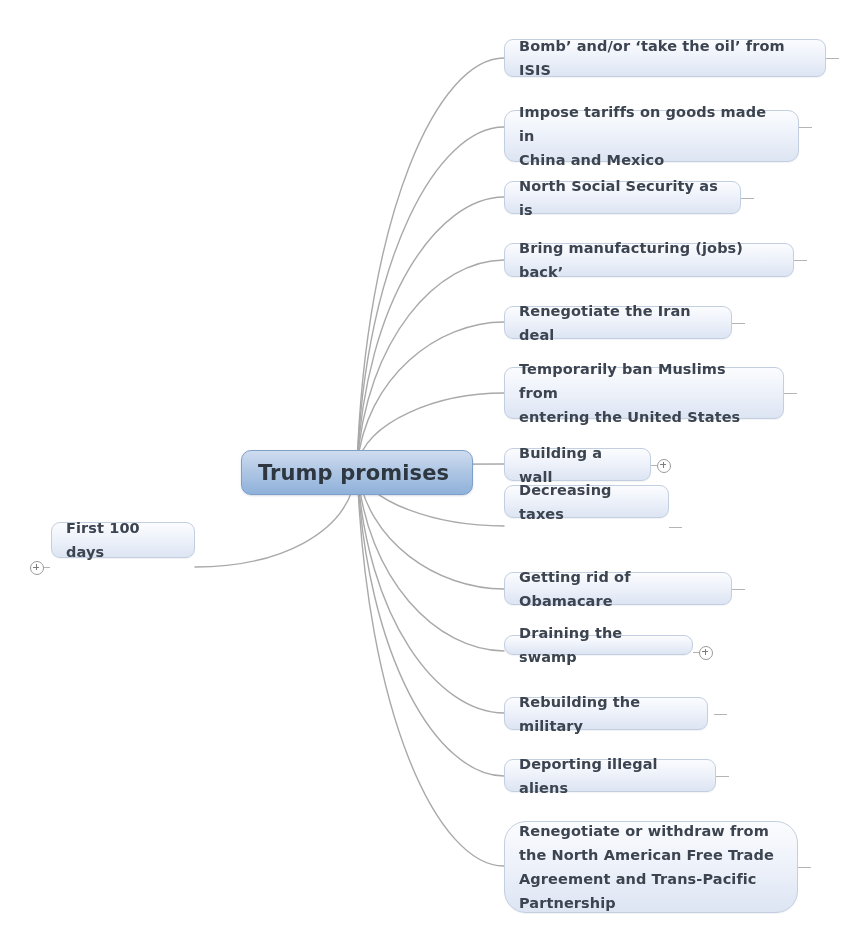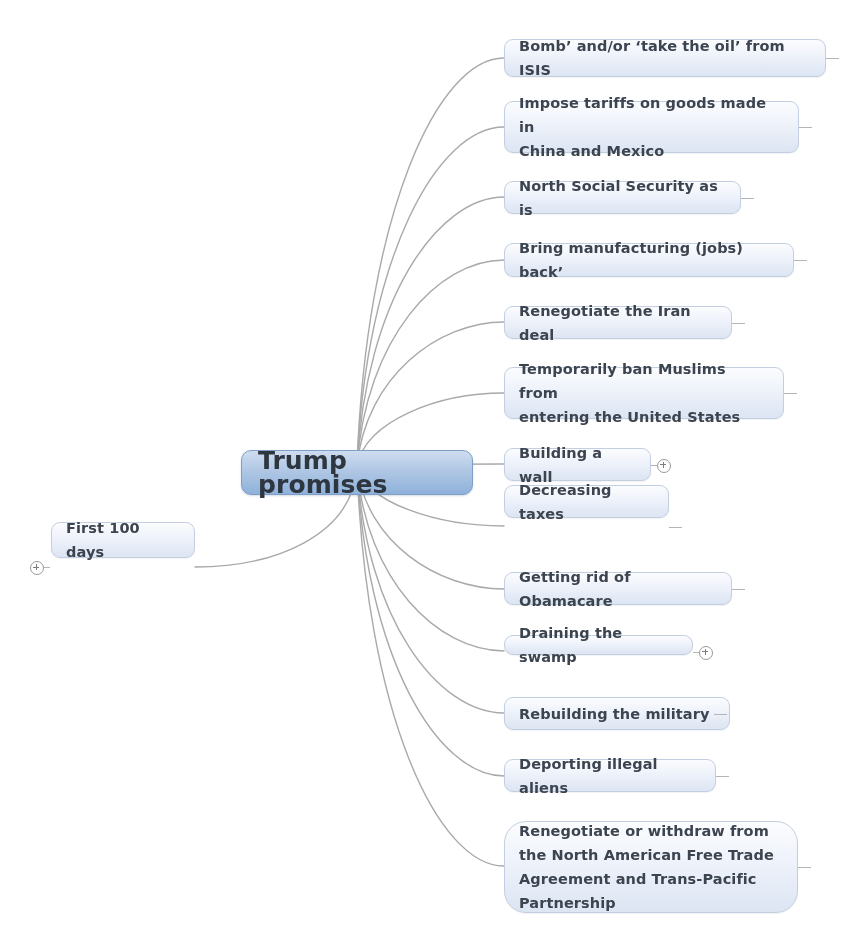--- a/index.html
+++ b/index.html
@@ -40,21 +40,21 @@
     align-items: center;
     padding: 0 14px;
     white-space: pre-line;
     box-shadow: 0 1px 1px rgba(130,140,160,0.10);
   }
   .node.root {
     border: 1px solid #7d9fc8;
     border-radius: 10px;
     background: linear-gradient(to bottom, #cfdcef 0%, #aec6e4 48%, #8fb1da 100%);
     color: #2e3640;
-    font-size: 25px;
+    font-size: 21px;
     padding: 0 16px;
     box-shadow: 0 1px 2px rgba(100,120,150,0.25);
   }
   .stub {
     position: absolute;
     height: 1px;
     background: #b4b4b4;
   }
   .plus {
     position: absolute;
@@ -97,21 +97,21 @@
       <path d="M 357 466 C 365.82 619.14, 437.85 713, 504 713" fill="none" stroke="#a9a9a9" stroke-width="1.4" stroke-linecap="round"></path>
       <path d="M 357 466 C 365.82 658.2, 437.85 776, 504 776" fill="none" stroke="#a9a9a9" stroke-width="1.4" stroke-linecap="round"></path>
       <path d="M 357 466 C 365.82 714, 437.85 866, 504 866" fill="none" stroke="#a9a9a9" stroke-width="1.4" stroke-linecap="round"></path>
       <path d="M 357 466 C 353 536.7, 272.76 567, 195 567" fill="none" stroke="#a9a9a9" stroke-width="1.4" stroke-linecap="round"></path>
     </svg>
 
   <div id="nodes-layer">
       <div class="node root" style="left: 241px; top: 450px; width: 232px; height: 45px;"><span>Trump promises</span></div>
       <div class="node" style="left: 504px; top: 39px; width: 322px; height: 38px;"><span>Bomb’ and/or ‘take the oil’ from ISIS</span></div>
       <div class="stub" style="left: 826px; top: 58px; width: 13px;"></div>
-      <div class="node" style="left: 504px; top: 101px; width: 295px; height: 52px;"><span>Impose tariffs on goods made in
+      <div class="node" style="left: 504px; top: 110px; width: 295px; height: 52px; border-radius: 11px;"><span>Impose tariffs on goods made in
 China and Mexico</span></div>
       <div class="stub" style="left: 799px; top: 127px; width: 13px;"></div>
       <div class="node" style="left: 504px; top: 181px; width: 237px; height: 33px;"><span>North Social Security as is</span></div>
       <div class="stub" style="left: 741px; top: 197.5px; width: 13px;"></div>
       <div class="node" style="left: 504px; top: 243px; width: 290px; height: 34px;"><span>Bring manufacturing (jobs) back’</span></div>
       <div class="stub" style="left: 794px; top: 260px; width: 13px;"></div>
       <div class="node" style="left: 504px; top: 306px; width: 228px; height: 33px;"><span>Renegotiate the Iran deal</span></div>
       <div class="stub" style="left: 732px; top: 322.5px; width: 13px;"></div>
       <div class="node" style="left: 504px; top: 367px; width: 280px; height: 52px;"><span>Temporarily ban Muslims from
 entering the United States</span></div>
@@ -119,21 +119,21 @@
       <div class="node" style="left: 504px; top: 448px; width: 147px; height: 33px;"><span>Building a wall</span></div>
       <div class="stub" style="width: 6px; top: 464.5px; left: 651px;"></div>
       <div class="plus" style="top: 458.5px; left: 657px;"></div>
       <div class="node" style="left: 504px; top: 485px; width: 165px; height: 33px;"><span>Decreasing taxes</span></div>
       <div class="stub" style="left: 669px; top: 526.5px; width: 13px;"></div>
       <div class="node" style="left: 504px; top: 572px; width: 228px; height: 33px;"><span>Getting rid of Obamacare</span></div>
       <div class="stub" style="left: 732px; top: 588.5px; width: 13px;"></div>
       <div class="node" style="left: 504px; top: 635px; width: 189px; height: 20px;"><span>Draining the swamp</span></div>
       <div class="stub" style="width: 6px; top: 651.5px; left: 693px;"></div>
       <div class="plus" style="top: 645.5px; left: 699px;"></div>
-      <div class="node" style="left: 504px; top: 697px; width: 226px; height: 33px;"><span>Rebuilding the military</span></div>
+      <div class="node" style="left: 504px; top: 697px; width: 204px; height: 33px;"><span>Rebuilding the military</span></div>
       <div class="stub" style="left: 714px; top: 713.5px; width: 13px;"></div>
       <div class="node" style="left: 504px; top: 759px; width: 212px; height: 33px;"><span>Deporting illegal aliens</span></div>
       <div class="stub" style="left: 716px; top: 775.5px; width: 13px;"></div>
       <div class="node" style="left: 504px; top: 821px; width: 294px; height: 92px; border-radius: 22px;"><span>Renegotiate or withdraw from
 the North American Free Trade
 Agreement and Trans-Pacific
 Partnership</span></div>
       <div class="stub" style="left: 798px; top: 867px; width: 13px;"></div>
       <div class="node" style="left: 51px; top: 522px; width: 144px; height: 36px;"><span>First 100 days</span></div>
       <div class="stub" style="width: 6px; top: 567px; left: 44px;"></div>

